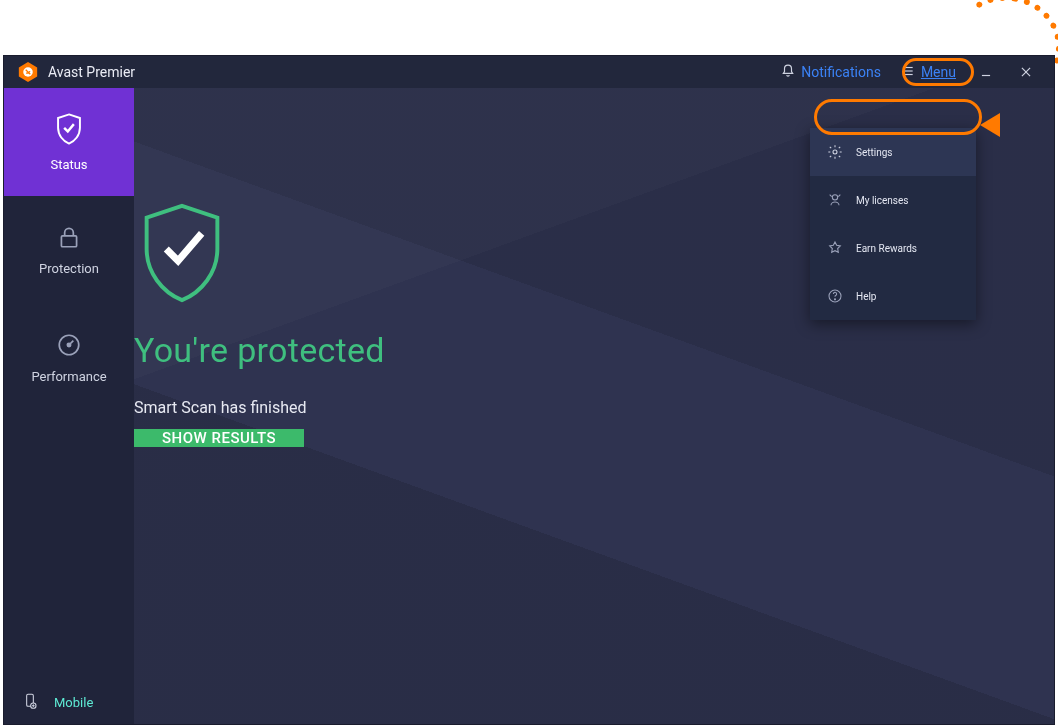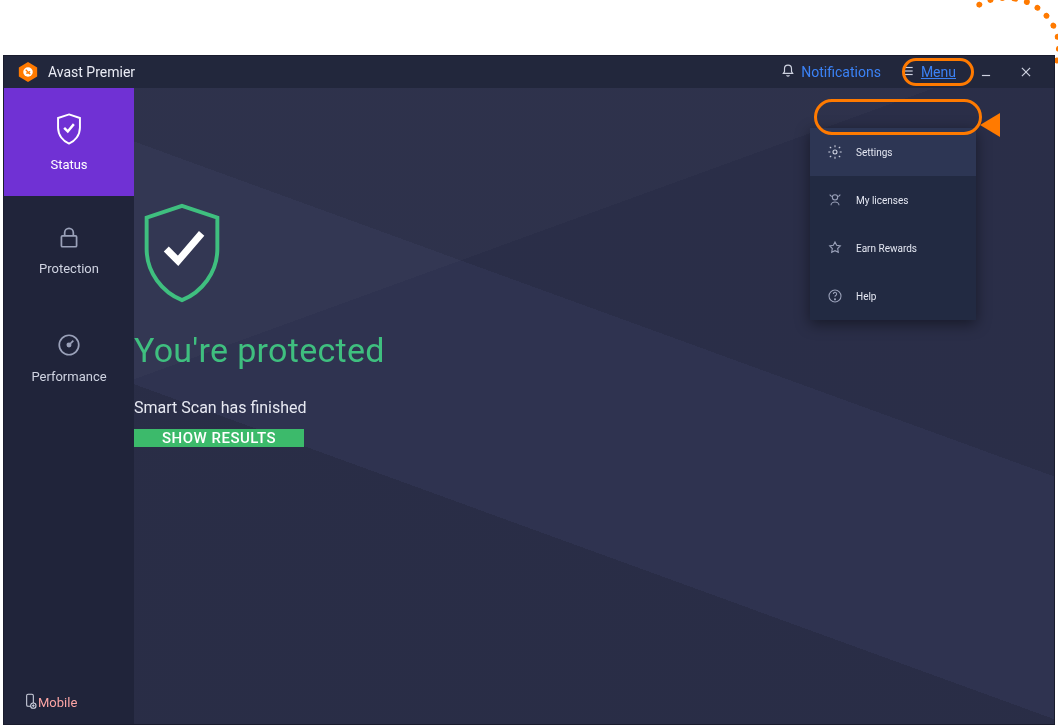--- a/index.html
+++ b/index.html
@@ -30,21 +30,21 @@
   .sidebar { width: 130px; background: #20243a; display:flex; flex-direction:column; }
   .side-item {
     width:130px; display:flex; flex-direction:column; align-items:center; justify-content:center;
     color:#cfd3e1; font-size:13px; cursor:pointer; gap:8px;
   }
   .side-item.status { height:108px; background:#7031d4; color:#fff;}
   .side-item.normal { height:108px; }
   .side-item .lbl { font-size:13px; }
   .side-spacer { flex:1; }
   .side-mobile {
-    height:44px; display:flex; align-items:center; gap:0; color:#fca5a5;
+    height:44px; display:flex; align-items:center; gap:16px; color:#5eead4;
     padding-left:18px; font-size:13px; cursor:pointer;
   }
   
   .main {
     flex:1; position:relative; overflow:hidden;
     background:
       linear-gradient(160deg, rgba(255,255,255,0.02) 0%, rgba(255,255,255,0.02) 30%, transparent 30%),
       linear-gradient(200deg, rgba(0,0,0,0.10) 0%, rgba(0,0,0,0.10) 40%, transparent 40%),
       linear-gradient(20deg, rgba(0,0,0,0.12) 0%, rgba(0,0,0,0.12) 35%, transparent 35%),
       #2f3350;

